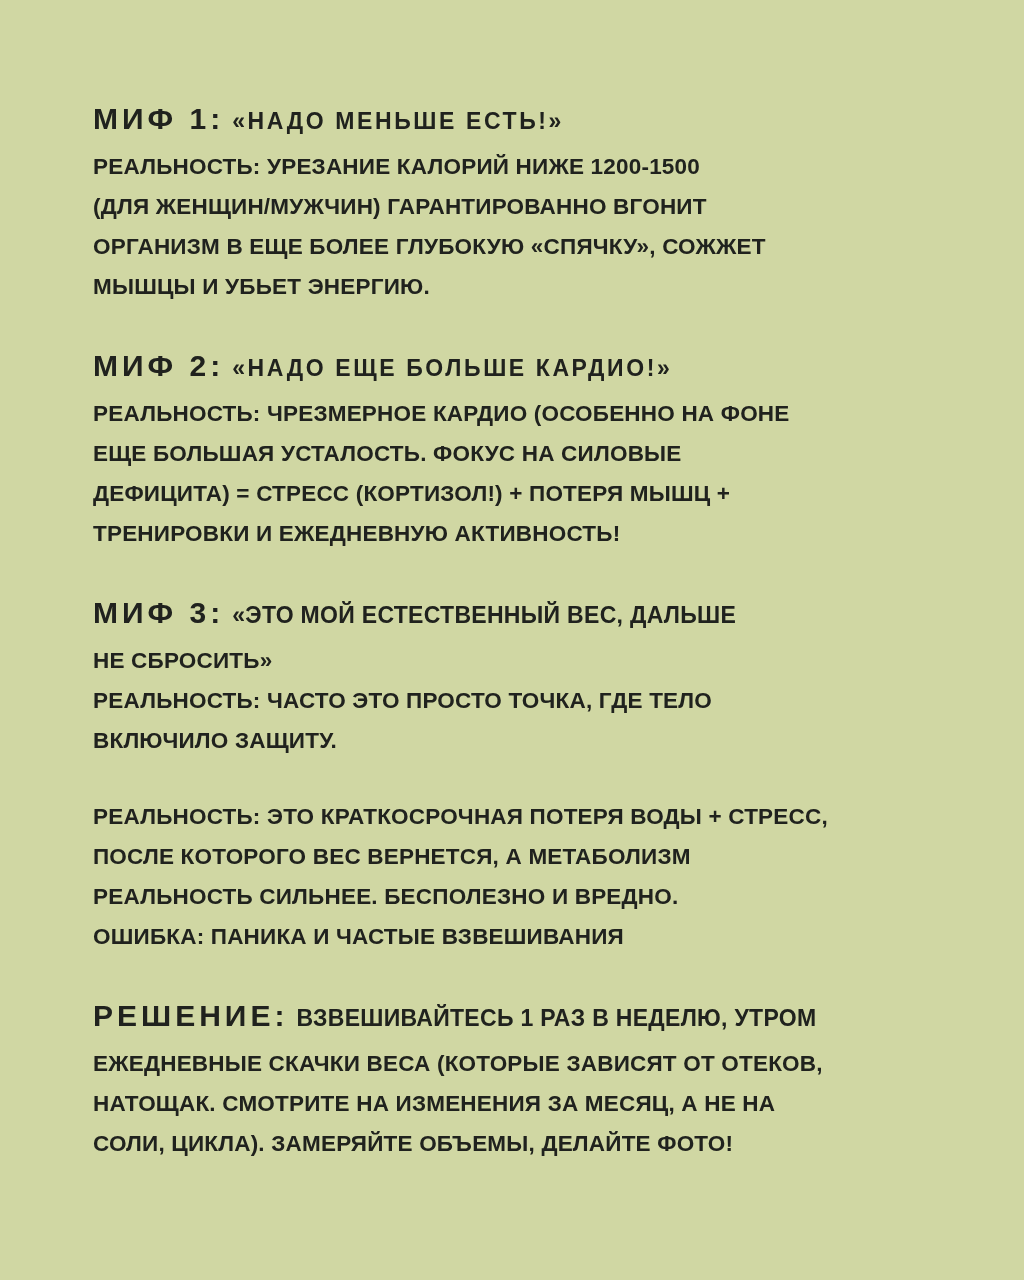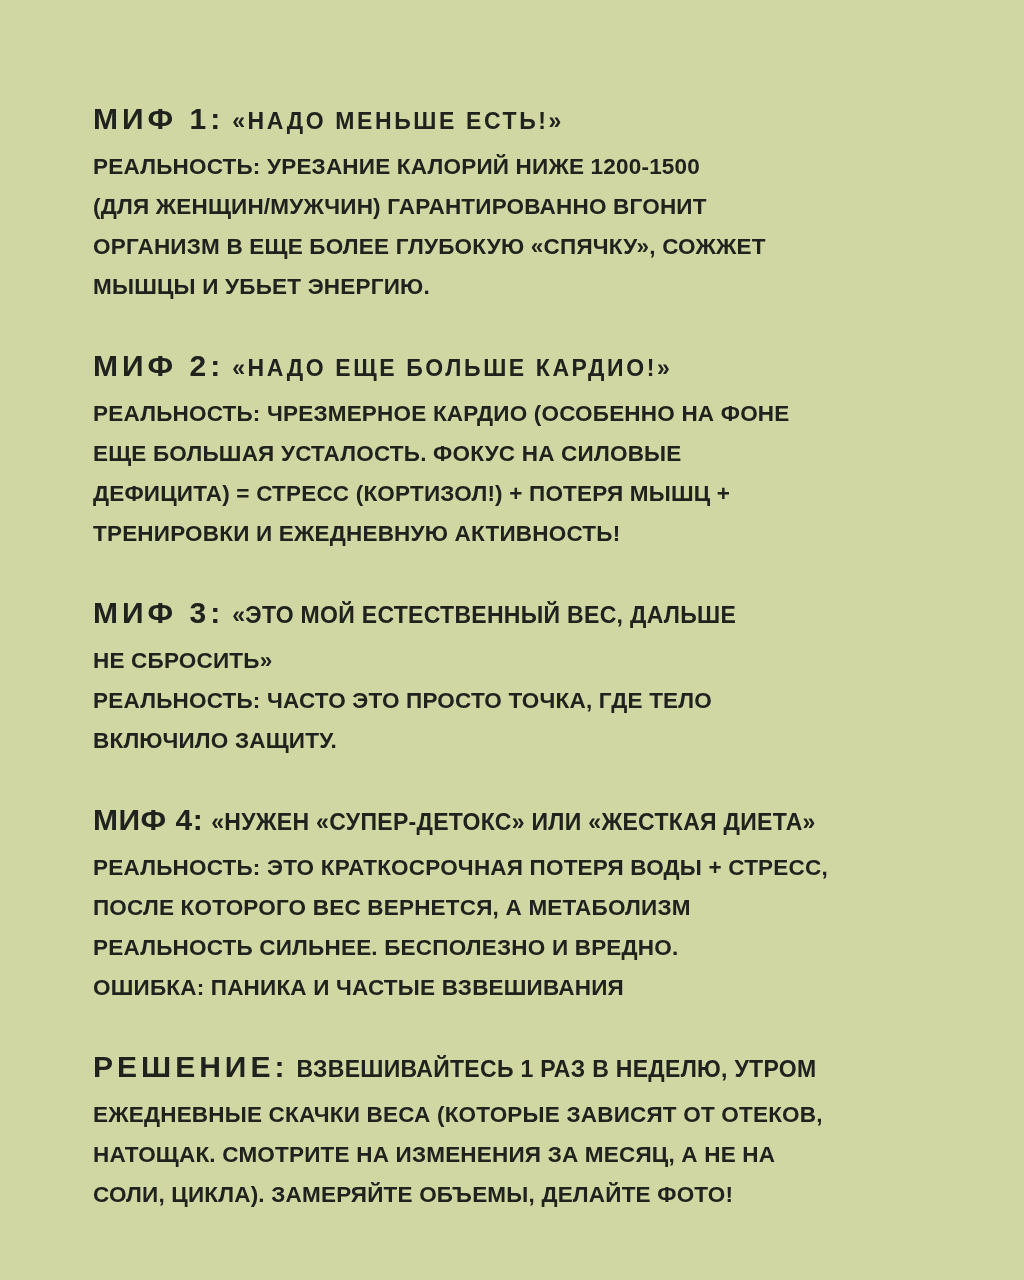--- a/index.html
+++ b/index.html
@@ -80,23 +80,20 @@
   <div class="section">
     <div class="hline">
       <span class="label">МИФ 3:</span><span class="intro cond">«ЭТО МОЙ ЕСТЕСТВЕННЫЙ ВЕС, ДАЛЬШЕ</span>
     </div>
     <div class="bline">НЕ СБРОСИТЬ»</div>
     <div class="bline">РЕАЛЬНОСТЬ: ЧАСТО ЭТО ПРОСТО ТОЧКА, ГДЕ ТЕЛО</div>
     <div class="bline">ВКЛЮЧИЛО ЗАЩИТУ.</div>
   </div>
 
   <div class="section">
-    <div class="hline">
-      <span class="label cond">МИФ 4:</span><span class="intro cond">«НУЖЕН «СУПЕР-ДЕТОКС» ИЛИ «ЖЕСТКАЯ ДИЕТА»</span>
-    </div>
     <div class="bline">РЕАЛЬНОСТЬ: ЭТО КРАТКОСРОЧНАЯ ПОТЕРЯ ВОДЫ + СТРЕСС,</div>
     <div class="bline">ПОСЛЕ КОТОРОГО ВЕС ВЕРНЕТСЯ, А МЕТАБОЛИЗМ</div>
     <div class="bline">РЕАЛЬНОСТЬ СИЛЬНЕЕ. БЕСПОЛЕЗНО И ВРЕДНО.</div>
     <div class="bline">ОШИБКА: ПАНИКА И ЧАСТЫЕ ВЗВЕШИВАНИЯ</div>
   </div>
 
   <div class="section">
     <div class="hline">
       <span class="label">РЕШЕНИЕ:</span><span class="intro cond">ВЗВЕШИВАЙТЕСЬ 1 РАЗ В НЕДЕЛЮ, УТРОМ</span>
     </div>

